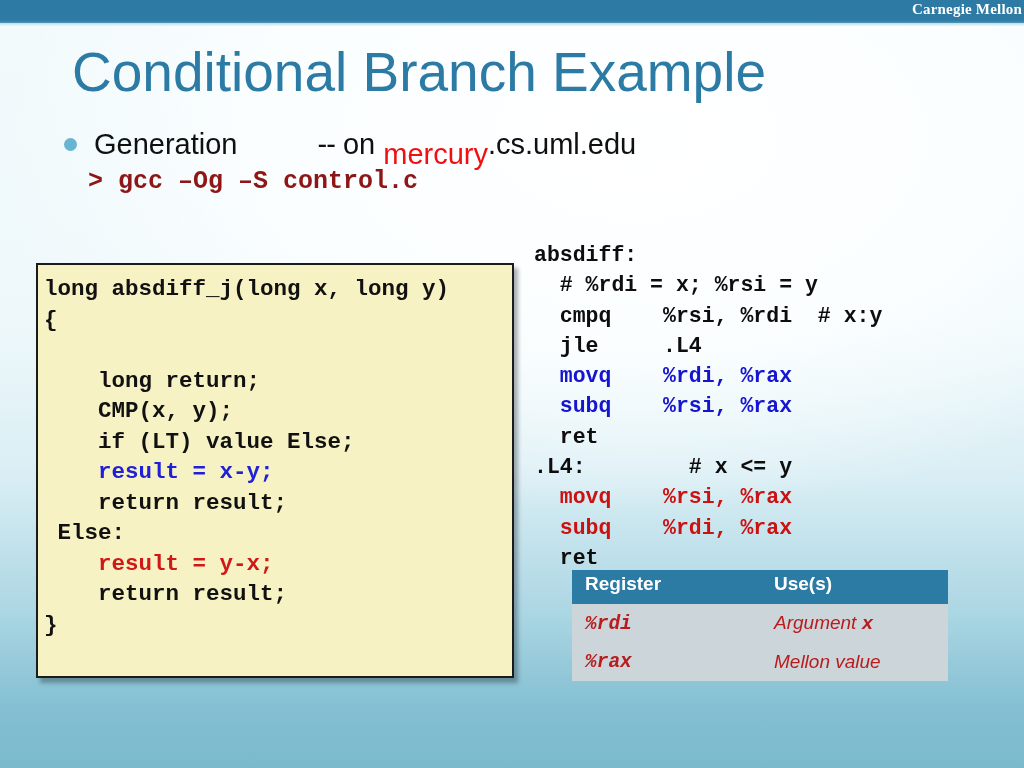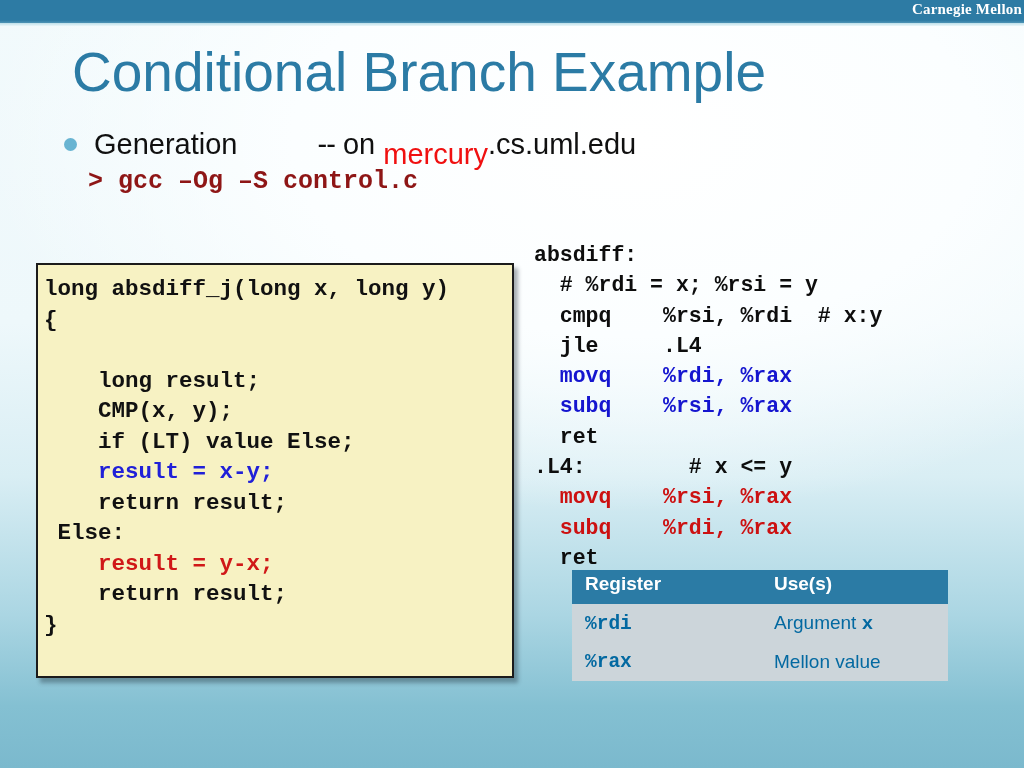--- a/index.html
+++ b/index.html
@@ -158,22 +158,23 @@
     color: #ffffff;
     font-size: 19px;
     font-weight: bold;
     text-align: left;
     padding: 3px 0 9px 13px;
     border: none;
   }
   #reg-table td {
     font-size: 19px;
     padding: 8px 0 8px 13px;
-    color: #0369a1;
+    color: #b91c1c;
     border: none;
+    font-style: italic;
   }
   #reg-table col.c1 { width: 189px; }
   #reg-table col.c2 { width: 187px; }
   #reg-table tr.band-a td { background: #ccd5da; }
   #reg-table tr.band-b td { background: #f0f1f1; }
   #reg-table td.reg-name {
     font-family: "Liberation Mono", "DejaVu Sans Mono", monospace;
     font-weight: bold;
     font-size: 19.5px;
   }
@@ -205,21 +206,21 @@
     <span class="bullet-text" id="mercury">mercury</span>
     <span class="bullet-text">.cs.uml.edu</span>
   </div>
 
   <div id="gcc-line">&gt; gcc –Og –S control.c</div>
 
   <div id="c-code-box">
     <pre id="c-code"><span>long absdiff_j(long x, long y)</span>
 <span>{</span>
 <span></span>
-<span>    long result;</span>
+<span>    long return;</span>
 <span>    CMP(x, y);</span>
 <span>    if (LT) value Else;</span>
 <span class="c-blue">    result = x-y;</span>
 <span>    return result;</span>
 <span> Else:</span>
 <span class="c-red">    result = y-x;</span>
 <span>    return result;</span>
 <span>}</span></pre>
   </div>
 

